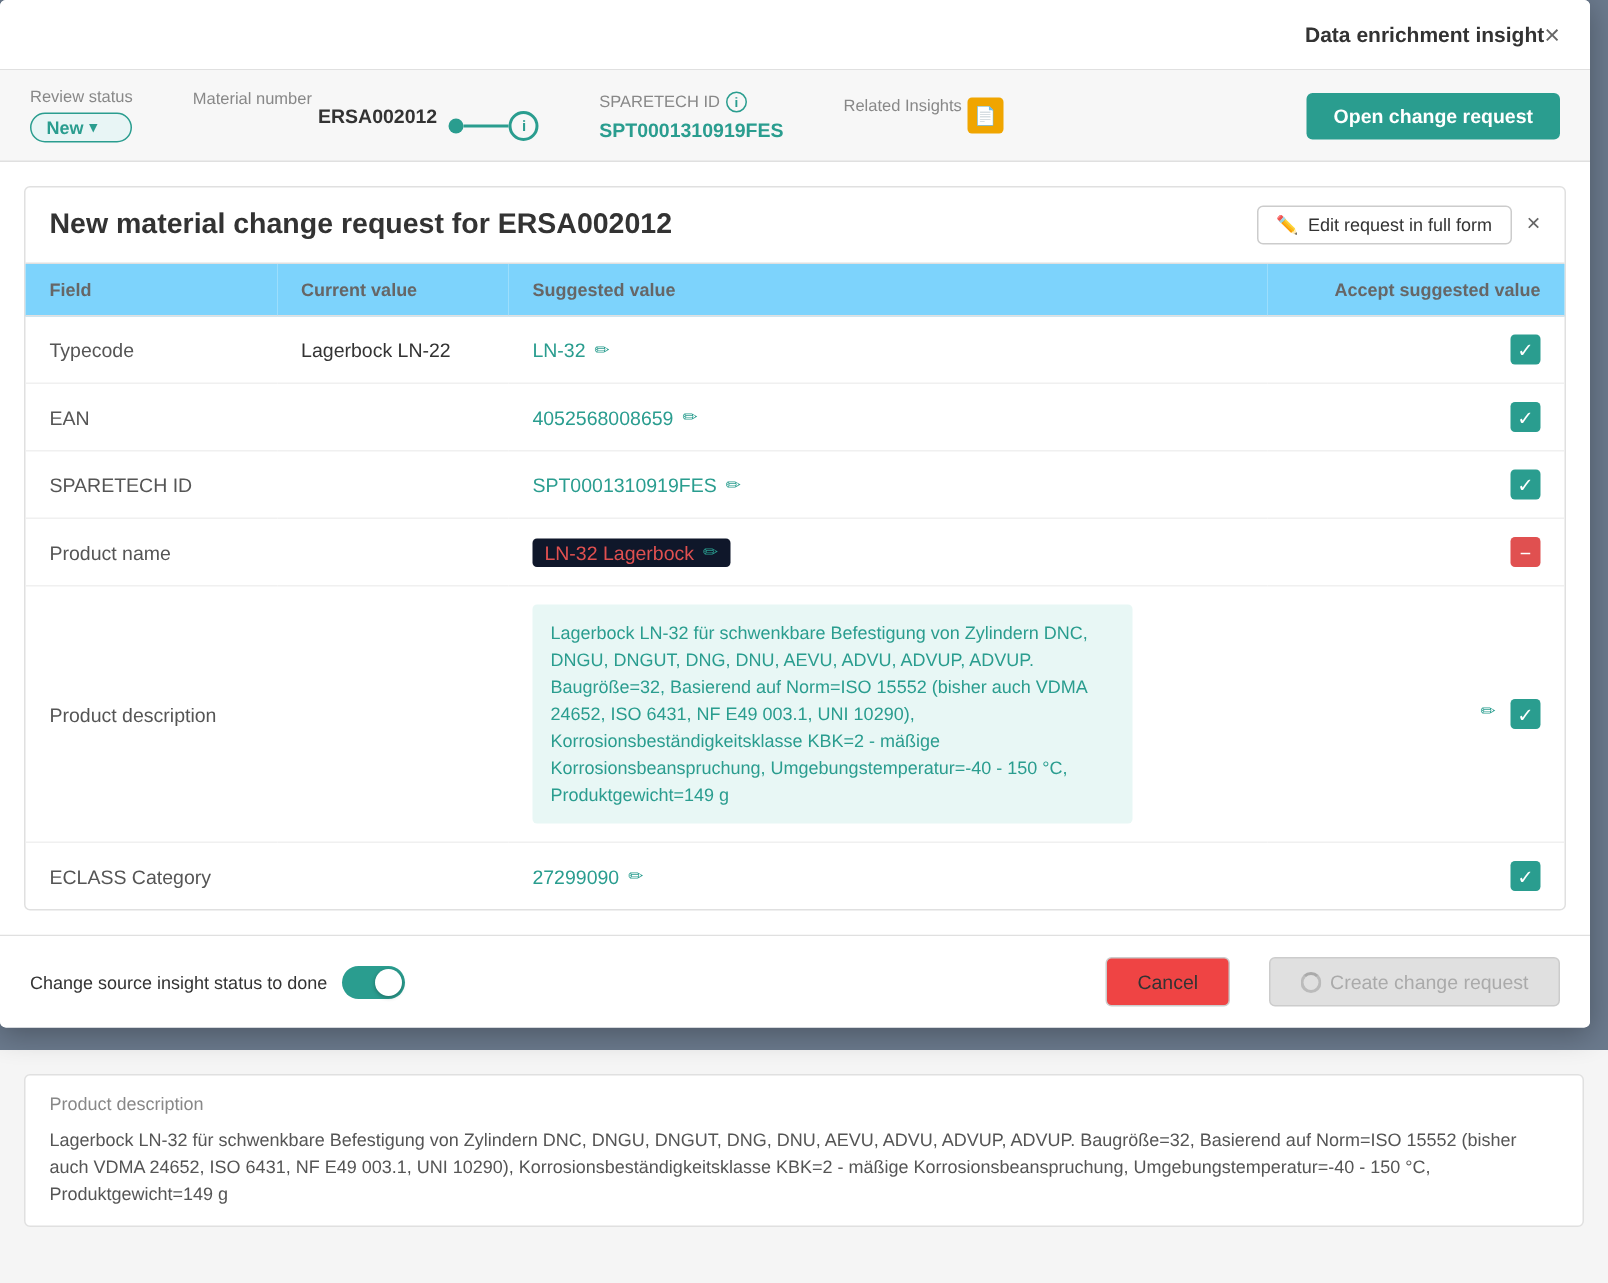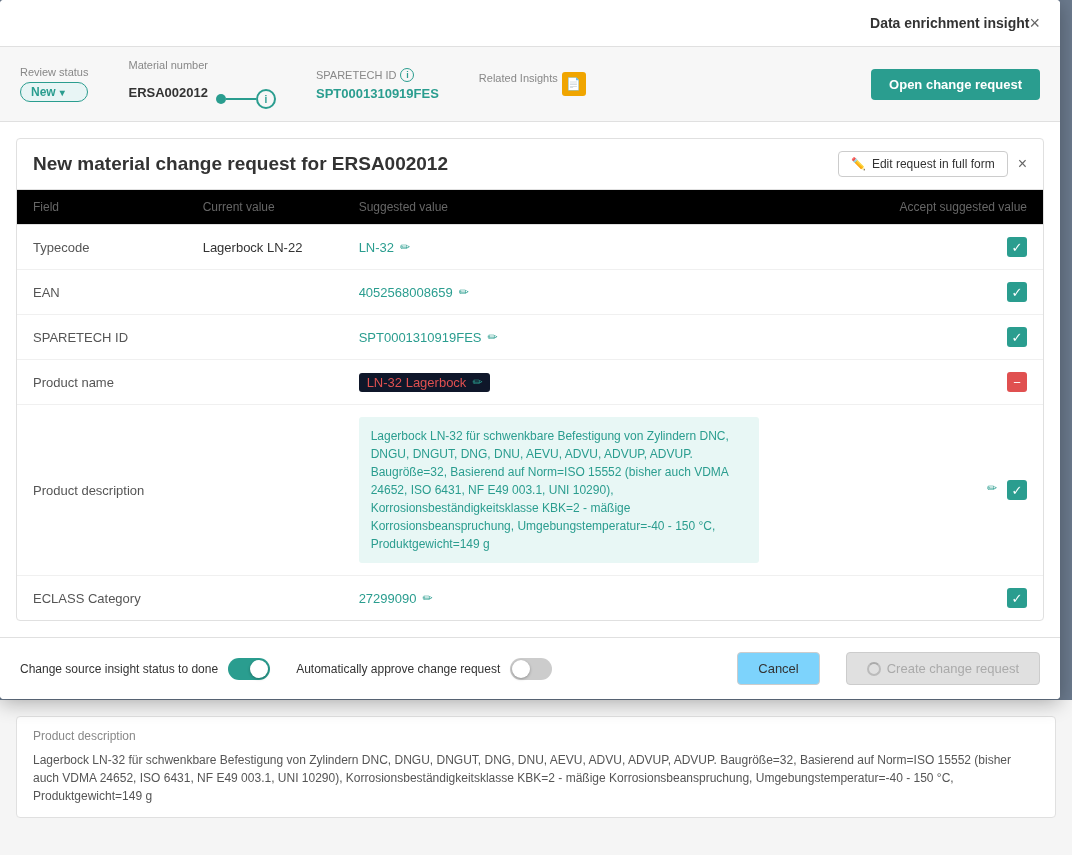--- a/index.html
+++ b/index.html
@@ -82,21 +82,21 @@
       font-weight: 600;
     }
 
     .status-badge .dropdown-arrow {
       font-size: 10px;
       color: #2a9d8f;
     }
 
     .material-number-group {
       display: flex;
-      flex-direction: column;
+      flex-direction: row;
       gap: 4px;
     }
 
     .sparetech-group {
       display: flex;
       flex-direction: column;
       gap: 4px;
     }
 
     .sparetech-id-val {
@@ -218,23 +218,23 @@
       color: #666;
     }
 
     
     .data-table {
       width: 100%;
       border-collapse: collapse;
     }
 
     .data-table th {
-      background: #000000;
-      font-size: 12px;
-      font-weight: 400;
+      background: #7dd3fc;
+      font-size: 12px;
+      font-weight: 700;
       color: #666;
       text-align: left;
       padding: 10px 16px;
       border-bottom: 1px solid #e0e0e0;
     }
 
     .data-table th.right-align {
       text-align: right;
     }
 
@@ -371,21 +371,21 @@
       transition: 0.2s;
       box-shadow: 0 1px 3px rgba(0,0,0,0.3);
     }
 
     .toggle-thumb.on { left: 22px; }
     .toggle-thumb.off { left: 2px; }
 
     .footer-spacer { flex: 1; }
 
     .cancel-btn {
-      background: #7dd3fc;
+      background: #ef4444;
       border: 1px solid #ccc;
       padding: 8px 20px;
       border-radius: 4px;
       font-size: 13px;
       cursor: pointer;
       color: #333;
     }
 
     .create-btn {
       background: #e0e0e0;
@@ -619,28 +619,20 @@
 
       <div class="footer-toggle-group">
         <span class="footer-toggle-label">Change source insight status to done</span>
         <div class="toggle-switch">
           <div class="toggle-track on">
             <div class="toggle-thumb on"></div>
           </div>
         </div>
       </div>
 
-      <div class="footer-toggle-group">
-        <span class="footer-toggle-label">Automatically approve change request</span>
-        <div class="toggle-switch">
-          <div class="toggle-track off">
-            <div class="toggle-thumb off"></div>
-          </div>
-        </div>
-      </div>
 
       <div class="footer-spacer"></div>
 
       <button class="cancel-btn">Cancel</button>
       <button class="create-btn">
         <div class="spinner"></div>
         <span>Create change request</span>
       </button>
 
     </div>

